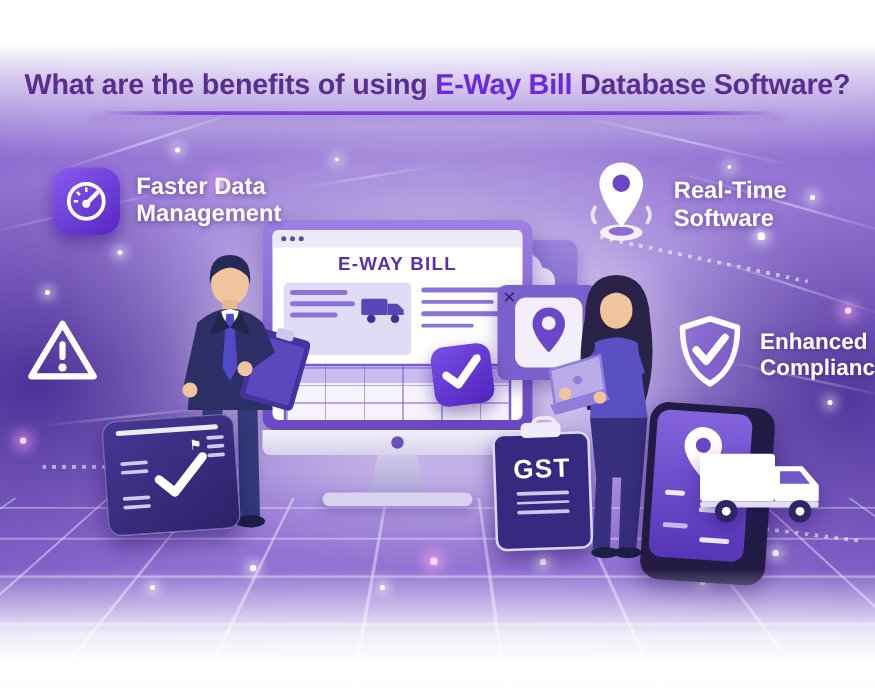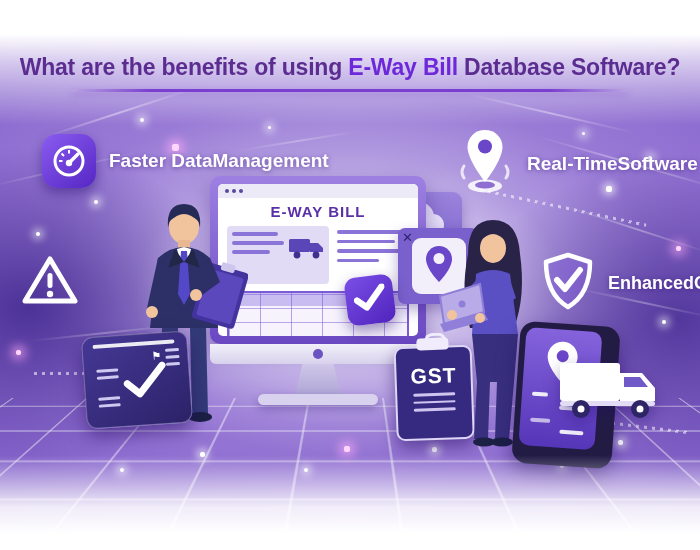--- a/index.html
+++ b/index.html
@@ -38,22 +38,22 @@
     background:linear-gradient(180deg, rgba(255,255,255,0) 0, rgba(255,255,255,.88) 52px, #fff 78px);}
   
   .title{position:absolute;left:0;right:0;top:54px;z-index:12;text-align:center;margin:0;
     font-size:23px;font-weight:bold;color:#5c2d91;letter-spacing:-.2px;}
   .title .hl{color:#6d28d9;font-weight:800;}
   .title-underline{position:absolute;left:72px;right:72px;top:89px;height:3px;z-index:12;border-radius:2px;
     background:linear-gradient(90deg, rgba(122,63,208,0), #7a3fd0 14%, #7a3fd0 86%, rgba(122,63,208,0));
     box-shadow:0 3px 6px rgba(120,70,200,.35);}
   
   .benefit{position:absolute;display:flex;align-items:center;gap:13px;z-index:12;color:#fff;}
-  .b-label{display:flex;flex-direction:row;font-weight:bold;font-size:19px;line-height:1.16;
-    text-shadow:0 1px 5px rgba(55,20,120,.55);text-align:center;}
+  .b-label{display:flex;flex-direction:column;font-weight:bold;font-size:19px;line-height:1.16;
+    text-shadow:0 1px 5px rgba(55,20,120,.55);}
   .b-label.single{font-size:20px;}
   .speedo-tile{width:54px;height:54px;border-radius:15px;display:flex;align-items:center;justify-content:center;
     background:linear-gradient(140deg,#8a5cf0,#5526c4);box-shadow:0 5px 12px rgba(40,10,110,.45);}
   
   .monitor{position:absolute;left:210px;top:176px;width:216px;height:230px;z-index:6;}
   .monitor-frame{position:absolute;left:0;top:0;width:216px;height:168px;border-radius:10px;
     background:linear-gradient(180deg,#9d80e2,#6a48c2);box-shadow:0 8px 22px rgba(50,20,120,.4);padding:0;}
   .browser{position:absolute;left:8px;top:8px;right:8px;bottom:8px;background:#fff;border-radius:5px;overflow:hidden;}
   .browser-bar{height:14px;background:#eceaf7;display:flex;align-items:center;gap:3px;padding-left:7px;}
   .bdot{width:4px;height:4px;border-radius:50%;background:#574a9e;}
@@ -356,21 +356,21 @@
         <line x1="19" y1="21" x2="28" y2="12" stroke="#fff" stroke-width="3.4" stroke-linecap="round"></line>
         <circle cx="19" cy="21" r="3.2" fill="#fff"></circle>
       </svg>
     </span>
     <div class="b-label">
       <span>Faster Data</span>
       <span>Management</span>
     </div>
   </div>
 
-  <div class="benefit" style="left:456px;top:128px">
+  <div class="benefit" style="left:468px;top:128px">
     <span>
       <svg width="58" height="68" viewBox="0 0 58 68">
         <path d="M8 38 Q4 44 8 50" fill="none" stroke="#fff" stroke-width="3" stroke-linecap="round" opacity=".75"></path>
         <path d="M50 38 Q54 44 50 50" fill="none" stroke="#fff" stroke-width="3" stroke-linecap="round" opacity=".75"></path>
         <ellipse cx="29" cy="58" rx="17" ry="6.5" fill="#fff" opacity=".85"></ellipse>
         <ellipse cx="29" cy="57" rx="10" ry="3.6" fill="#8f6ed1"></ellipse>
         <path d="M29 2 C19 2 11.5 9.5 11.5 19 C11.5 32 29 54 29 54 C29 54 46.5 32 46.5 19 C46.5 9.5 39 2 29 2 Z" fill="#fff"></path>
         <circle cx="29" cy="18.5" r="7" fill="#6a46c8"></circle>
       </svg>
     </span>

